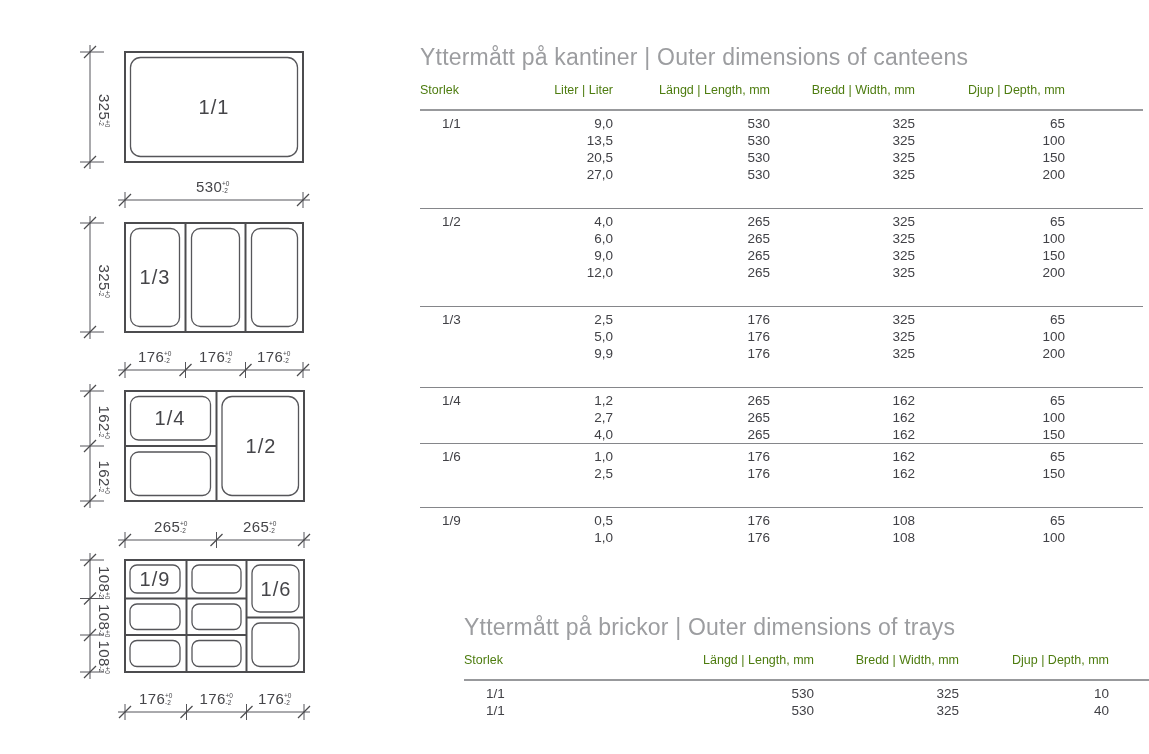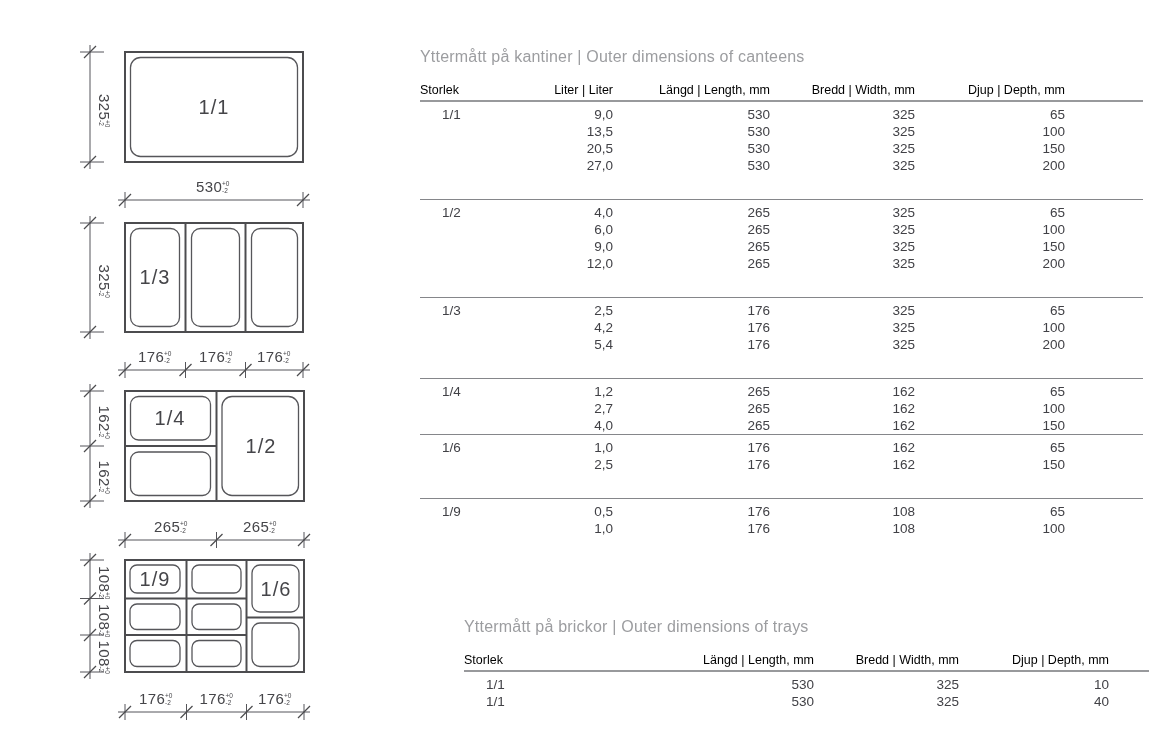--- a/index.html
+++ b/index.html
@@ -14,24 +14,24 @@
   .dim  { stroke:#55555a; stroke-width:1; fill:none; }
   .tick { stroke:#4c4c4f; stroke-width:1.3; fill:none; }
   .dnum { font-family:"Liberation Sans",sans-serif; font-size:15px; fill:#454549; text-anchor:middle; letter-spacing:0.4px; }
   .dtol { font-family:"Liberation Sans",sans-serif; font-size:6.5px; fill:#454549; text-anchor:start; }
   .plabel { font-family:"Liberation Sans",sans-serif; font-size:20px; fill:#454549; text-anchor:middle; letter-spacing:1px; }
 
   
   .section { position:absolute; left:420px; width:723px; }
   #canteens-section { top:46px; }
   #trays-section { top:616px;margin-left:44px; }
-  .section-title { font-size:16px; line-height:22px; color:#9c9da0; font-weight:normal; letter-spacing:0.2px; margin:0 0 2px 0; white-space:nowrap; }
+  .section-title { font-size:23px; line-height:22px; color:#9c9da0; font-weight:normal; letter-spacing:0.2px; margin:0 0 2px 0; white-space:nowrap; }
   table { border-collapse:collapse; table-layout:fixed; width:723px; }
   th, td { padding:0; white-space:nowrap; }
-  th { text-align:right; font-size:12.5px; font-weight:normal; color:#000000; padding-top:13px; padding-bottom:3px; border-bottom:2px solid #98999c; }
+  th { text-align:right; font-size:12.5px; font-weight:normal; color:#4d7c0f; padding-top:13px; padding-bottom:12px; border-bottom:2px solid #98999c; }
   th.c0 { text-align:left; }
   td { text-align:right; font-size:13.5px; color:#414146; line-height:17px; height:17px; }
   td.c0 { text-align:left; padding-left:22px; }
   tbody.group { border-bottom:1px solid #85868a; }
   tbody.group.last { border-bottom:none; }
   tbody tr.first td { padding-top:4px; }
   tbody tr.last td { padding-bottom:25px; }
 </style>
 </head>
 <body>
@@ -318,29 +318,29 @@
           <tr class="first ">
             <td class="c0">1/3</td>
             <td class="c1">2,5</td>
             <td class="c2">176</td>
             <td class="c3">325</td>
             <td class="c4">65</td>
             <td class="filler"></td>
           </tr>
           <tr>
             <td class="c0"></td>
-            <td class="c1">4,2</td>
+            <td class="c1">5,0</td>
             <td class="c2">176</td>
             <td class="c3">325</td>
             <td class="c4">100</td>
             <td class="filler"></td>
           </tr>
           <tr class="last">
             <td class="c0"></td>
-            <td class="c1">5,4</td>
+            <td class="c1">9,9</td>
             <td class="c2">176</td>
             <td class="c3">325</td>
             <td class="c4">200</td>
             <td class="filler"></td>
           </tr>
         </tbody>
         <tbody class="group">
           <tr class="first ">
             <td class="c0">1/4</td>
             <td class="c1">1,2</td>

